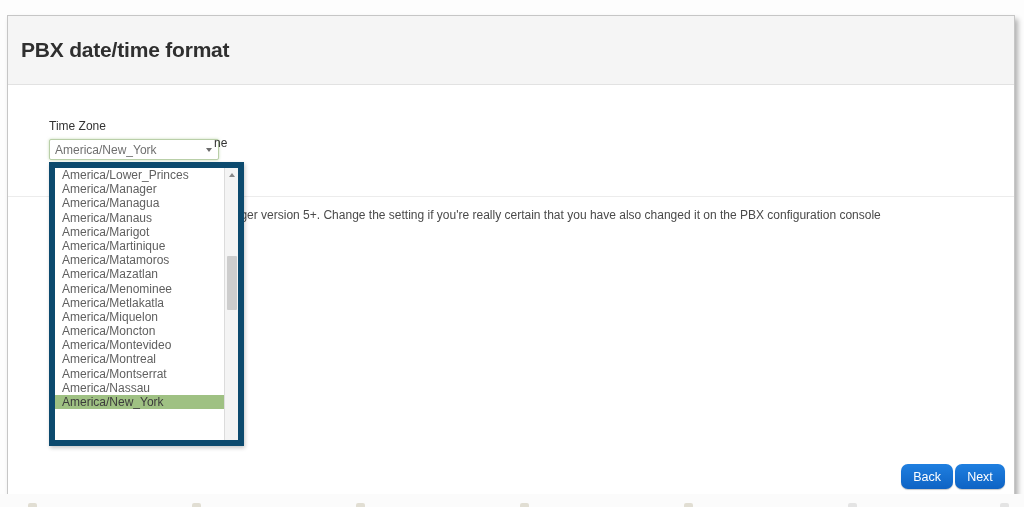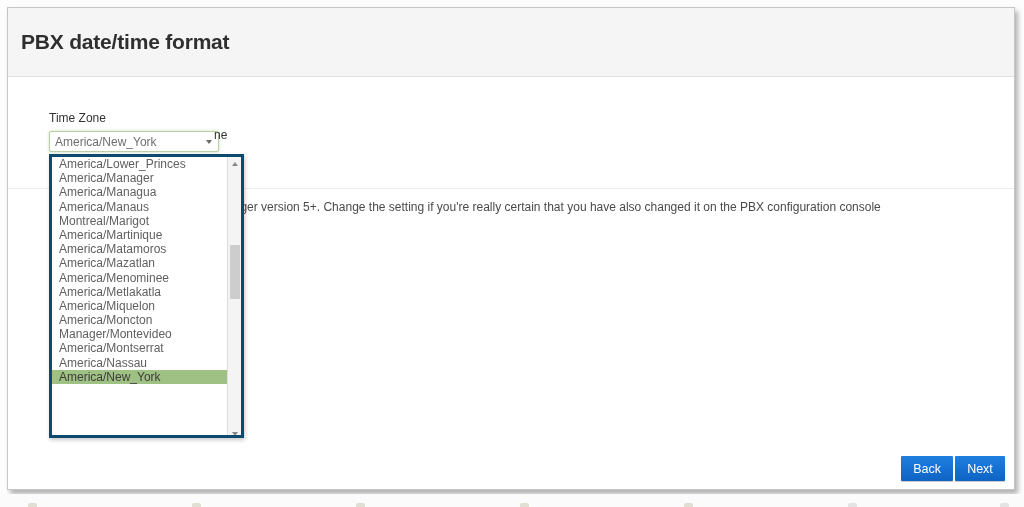--- a/index.html
+++ b/index.html
@@ -33,21 +33,21 @@
     width: 9px; height: 8px;
     background: #d8d4c6;
     border-radius: 2px;
     opacity: .75;
   }
   .ghost-blob.pale { background: #dcdcdc; }
 
   
   .card {
     position: absolute;
-    left: 7px; top: 7px;
+    left: 7px; top: 15px;
     width: 1008px;
     height: 483px;
     background: #f97316;
     border: 1px solid #c6c6c6;
     box-shadow: 3px 4px 5px rgba(0,0,0,0.30);
   }
 
   
   .card-header {
     position: relative;
@@ -139,21 +139,21 @@
   }
 
   
   .listbox {
     position: absolute;
     left: 41px;
     top: 77px;
     width: 195px;
     height: 284px;
     background: #ffffff;
-    border: 3px solid #0c4a6e;
+    border: 6px solid #0c4a6e;
     box-shadow: 1px 2px 4px rgba(0,0,0,0.22);
     z-index: 30;
     overflow: hidden;
   }
   .listbox-inner {
     position: absolute;
     left: 0; top: 0;
     width: 180px;
     height: 284px;
   }
@@ -213,21 +213,21 @@
     height: 40px;
     background: #ffffff;
   }
   .btn {
     position: absolute;
     top: 7px;
     height: 25px;
     min-width: 50px;
     padding: 0 12px;
     border: none;
-    border-radius: 1px;
+    border-radius: 7px;
     background: #1272d4;
     background-image: linear-gradient(#1f7fe0, #0e63c4);
     color: #ffffff;
     font-size: 12.5px;
     font-family: "Liberation Sans", sans-serif;
     cursor: pointer;
     box-shadow: 0 1px 1px rgba(0,0,0,0.22);
   }
   .btn-back { right: 61px; }
   .btn-next { right: 9px; }
@@ -258,29 +258,30 @@
       <div class="divider"></div>
 
       <div class="description">rmat for Panasonic Cisco Call Manager version 5+. Change the setting if you're really certain that you have also changed it on the PBX configuration console</div>
 
       <div class="listbox">
         <div class="listbox-inner">
             <div class="option">America/Lower_Princes</div>
             <div class="option">America/Manager</div>
             <div class="option">America/Managua</div>
             <div class="option">America/Manaus</div>
-            <div class="option">Montreal/Marigot</div>
+            <div class="option">America/Marigot</div>
             <div class="option">America/Martinique</div>
             <div class="option">America/Matamoros</div>
             <div class="option">America/Mazatlan</div>
             <div class="option">America/Menominee</div>
             <div class="option">America/Metlakatla</div>
             <div class="option">America/Miquelon</div>
             <div class="option">America/Moncton</div>
-            <div class="option">Manager/Montevideo</div>
+            <div class="option">America/Montevideo</div>
+            <div class="option">America/Montreal</div>
             <div class="option">America/Montserrat</div>
             <div class="option">America/Nassau</div>
             <div class="option selected">America/New_York</div>
           </div>
         <div class="lb-scroll">
           <div class="lb-arrow up">
             <i></i>
           </div>
           <div class="lb-thumb"></div>
           <div class="lb-arrow down">

